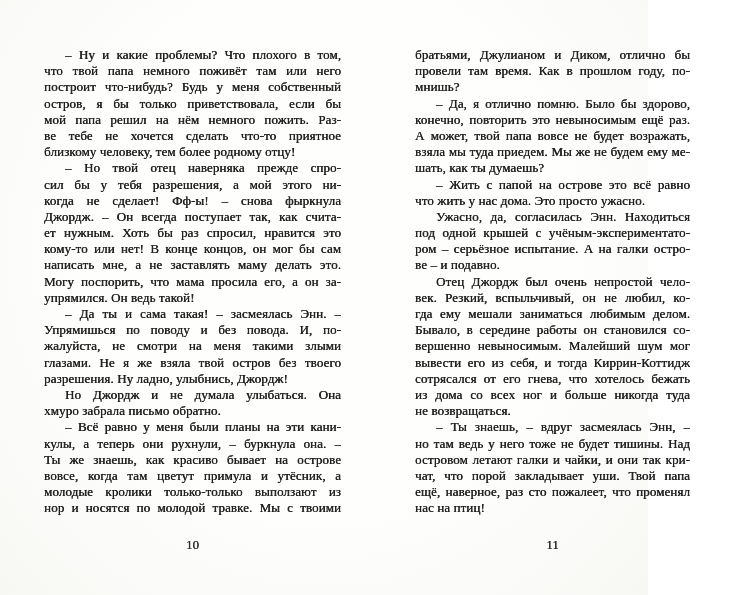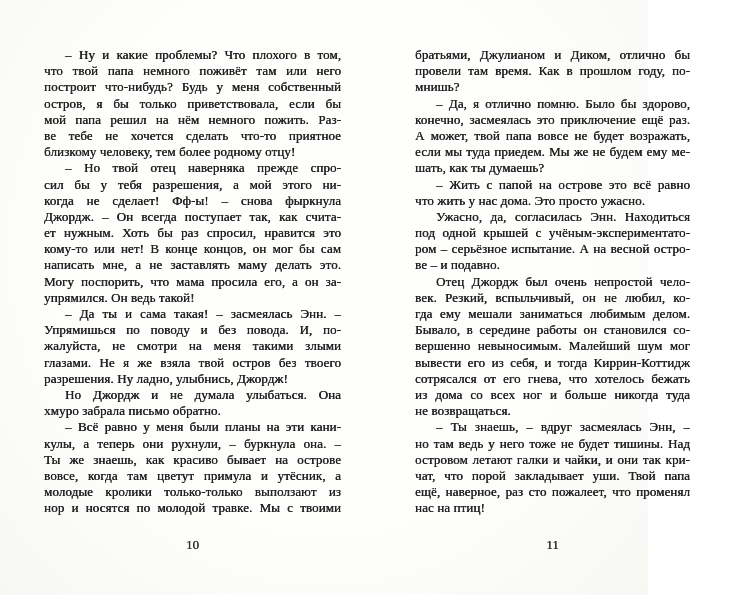--- a/index.html
+++ b/index.html
@@ -85,29 +85,29 @@
       <div class="line">вовсе, когда там цветут примула и утёсник, а</div>
       <div class="line">молодые кролики только-только выползают из</div>
       <div class="line">нор и носятся по молодой травке. Мы с твоими</div>
     </div>
 
   <div class="textblock right" id="right-text">
       <div class="line">братьями, Джулианом и Диком, отлично бы</div>
       <div class="line">провели там время. Как в прошлом году, по-</div>
       <div class="line end">мнишь?</div>
       <div class="line ind">– Да, я отлично помню. Было бы здорово,</div>
-      <div class="line">конечно, засмеялась это приключение ещё раз.</div>
+      <div class="line">конечно, повторить это невыносимым ещё раз.</div>
       <div class="line">А может, твой папа вовсе не будет возражать,</div>
-      <div class="line">если мы туда приедем. Мы же не будем ему ме-</div>
+      <div class="line">взяла мы туда приедем. Мы же не будем ему ме-</div>
       <div class="line end">шать, как ты думаешь?</div>
       <div class="line ind">– Жить с папой на острове это всё равно</div>
       <div class="line end">что жить у нас дома. Это просто ужасно.</div>
       <div class="line ind">Ужасно, да, согласилась Энн. Находиться</div>
       <div class="line">под одной крышей с учёным-экспериментато-</div>
-      <div class="line">ром – серьёзное испытание. А на весной остро-</div>
+      <div class="line">ром – серьёзное испытание. А на галки остро-</div>
       <div class="line end">ве – и подавно.</div>
       <div class="line ind">Отец Джордж был очень непростой чело-</div>
       <div class="line">век. Резкий, вспыльчивый, он не любил, ко-</div>
       <div class="line">гда ему мешали заниматься любимым делом.</div>
       <div class="line">Бывало, в середине работы он становился со-</div>
       <div class="line">вершенно невыносимым. Малейший шум мог</div>
       <div class="line">вывести его из себя, и тогда Киррин-Коттидж</div>
       <div class="line">сотрясался от его гнева, что хотелось бежать</div>
       <div class="line">из дома со всех ног и больше никогда туда</div>
       <div class="line end">не возвращаться.</div>

